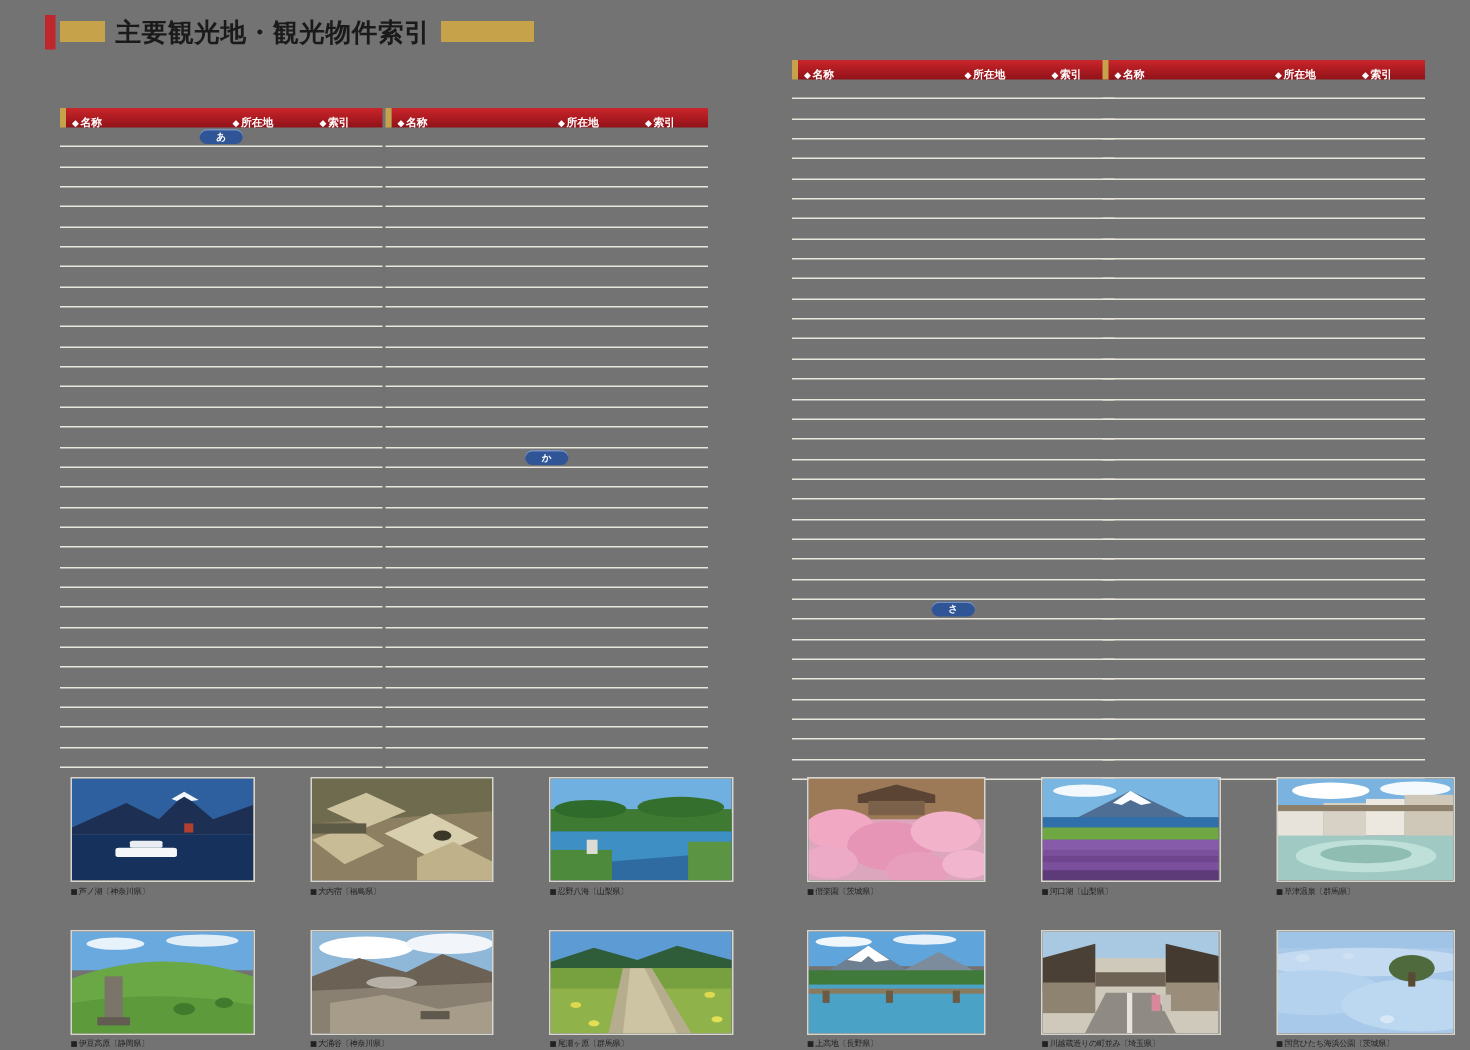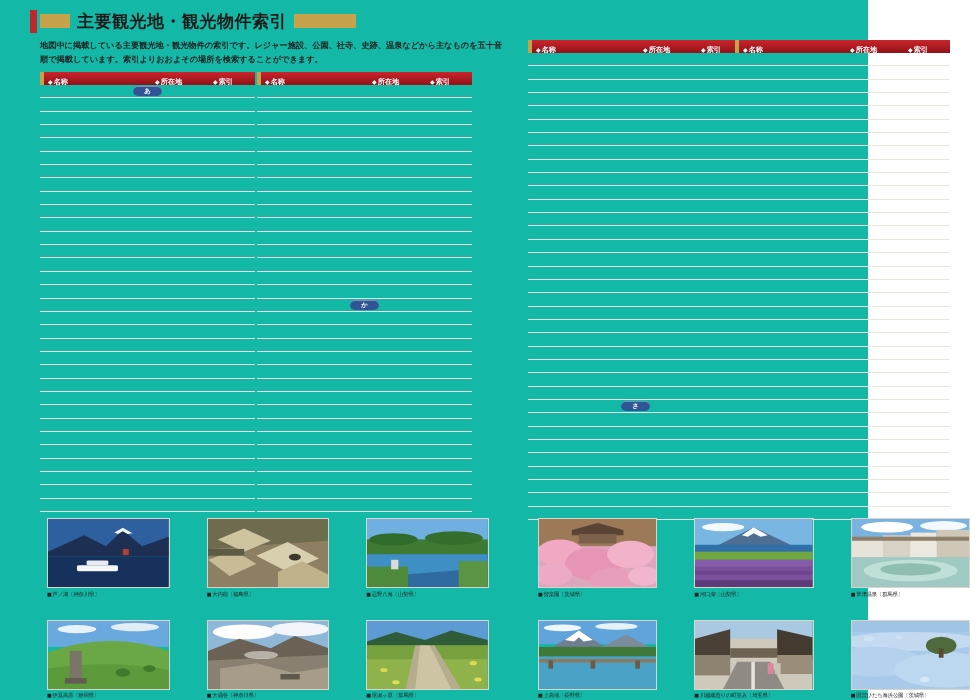--- a/index.html
+++ b/index.html
@@ -4,22 +4,22 @@
 <style>
   * { box-sizing: border-box; margin: 0; padding: 0; }
   html, body {
     width: 980px; height: 700px;
     background: #ffffff;
     font-family: "DejaVu Sans", "Liberation Sans", sans-serif;
     overflow: hidden;
   }
   #page {
     position: relative;
-    width: 868px; height: 700px;
-    background: #14b8a6;
+    width: 980px; height: 700px;
+    background: #737373;
   }
 
   
   .title-row {
     position: absolute;
     left: 30px; top: 8px;
     display: flex; align-items: center;
     height: 26px;
   }
   .title-redcap { width: 7px; height: 23px; background: #c0272d; }
@@ -124,21 +124,20 @@
 
 <div id="page">
 
   <div class="title-row">
     <div class="title-redcap"></div>
     <div class="title-goldbar-left"></div>
     <div class="title-text">主要観光地・観光物件索引</div>
     <div class="title-goldbar-right"></div>
   </div>
 
-  <div class="intro">地図中に掲載している主要観光地・観光物件の索引です。レジャー施設、公園、社寺、史跡、温泉などから主なものを五十音順で掲載しています。索引よりおおよその場所を検索することができます。</div>
 
   <div class="gutter"></div>
 
   <div class="col" id="col1">
       <div class="thead">
         <div class="h-name"><span class="lbl"><span class="dia">◆</span>名称</span></div>
         <div class="h-loc"><span class="lbl"><span class="dia">◆</span>所在地</span></div>
         <div class="h-idx"><span class="lbl"><span class="dia">◆</span>索引</span></div>
       </div>
       <div class="rows">

